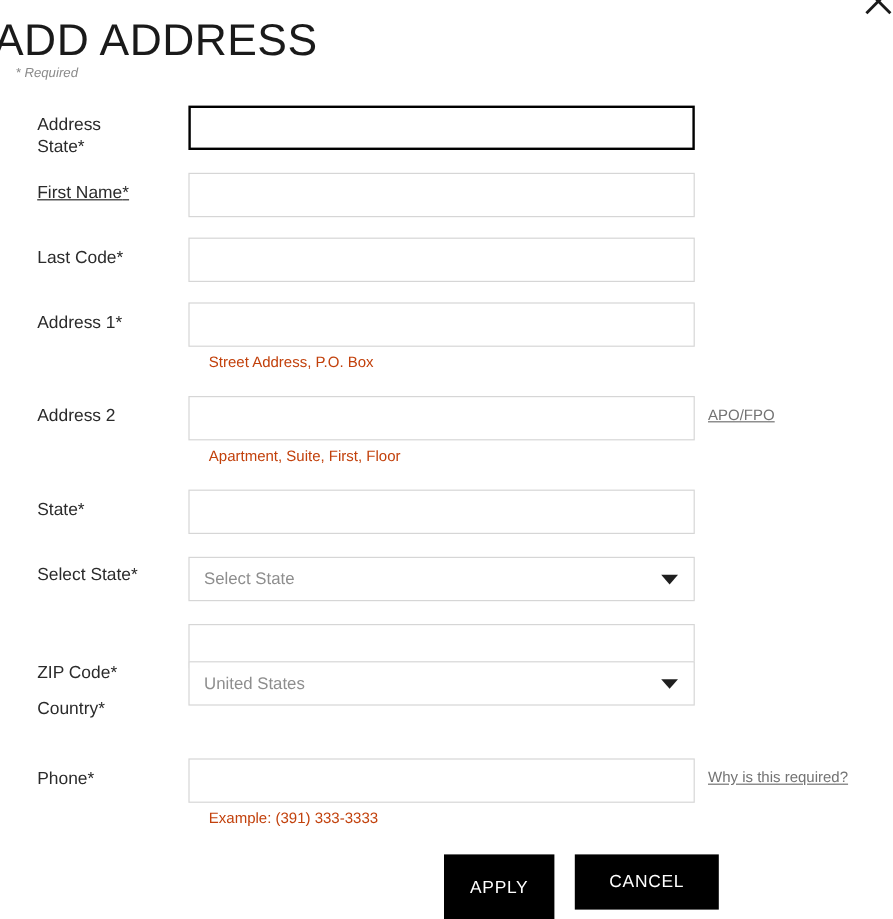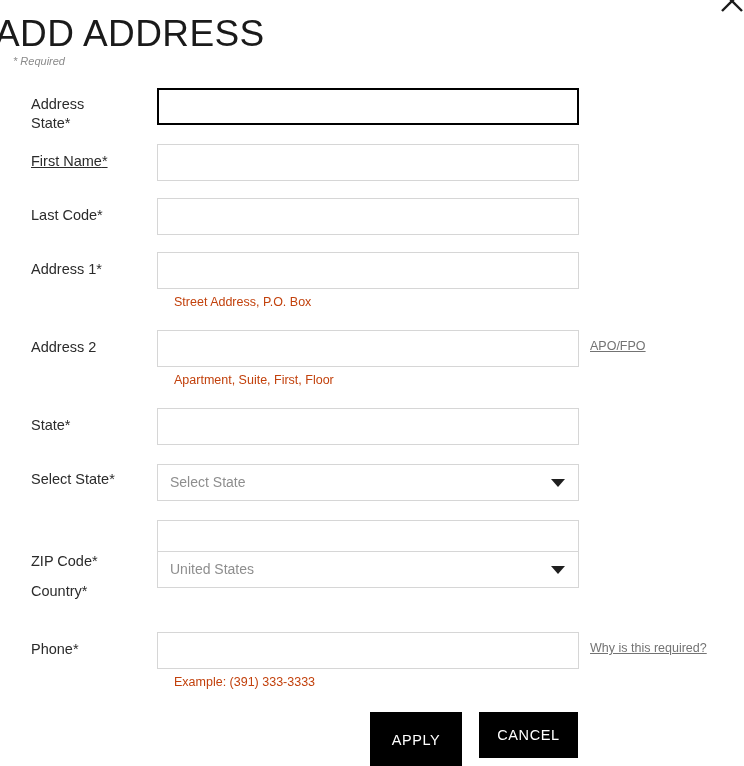--- a/index.html
+++ b/index.html
@@ -155,21 +155,21 @@
     border: none;
     font-family: "Liberation Sans", sans-serif;
     font-size: 14.5px;
     letter-spacing: 0.6px;
     text-align: center;
     cursor: pointer;
     padding: 0;
     border-radius: 0;
   }
   #apply-button  { left: 370px; top: 712px; width: 92px;  height: 56px; }
-  #cancel-button { left: 479px; top: 712px; width: 99px; height: 46px; }
+  #cancel-button { left: 479px; top: 712px; width: 120px; height: 46px; }
 </style>
 </head>
 <body>
 
 <div id="close-icon">
   <svg width="30" height="30" viewBox="0 0 30 30" aria-hidden="true">
     <line x1="5" y1="5" x2="25" y2="25" stroke="#1a1a1a" stroke-width="2.4"></line>
     <line x1="25" y1="5" x2="5" y2="25" stroke="#1a1a1a" stroke-width="2.4"></line>
   </svg>
 </div>

